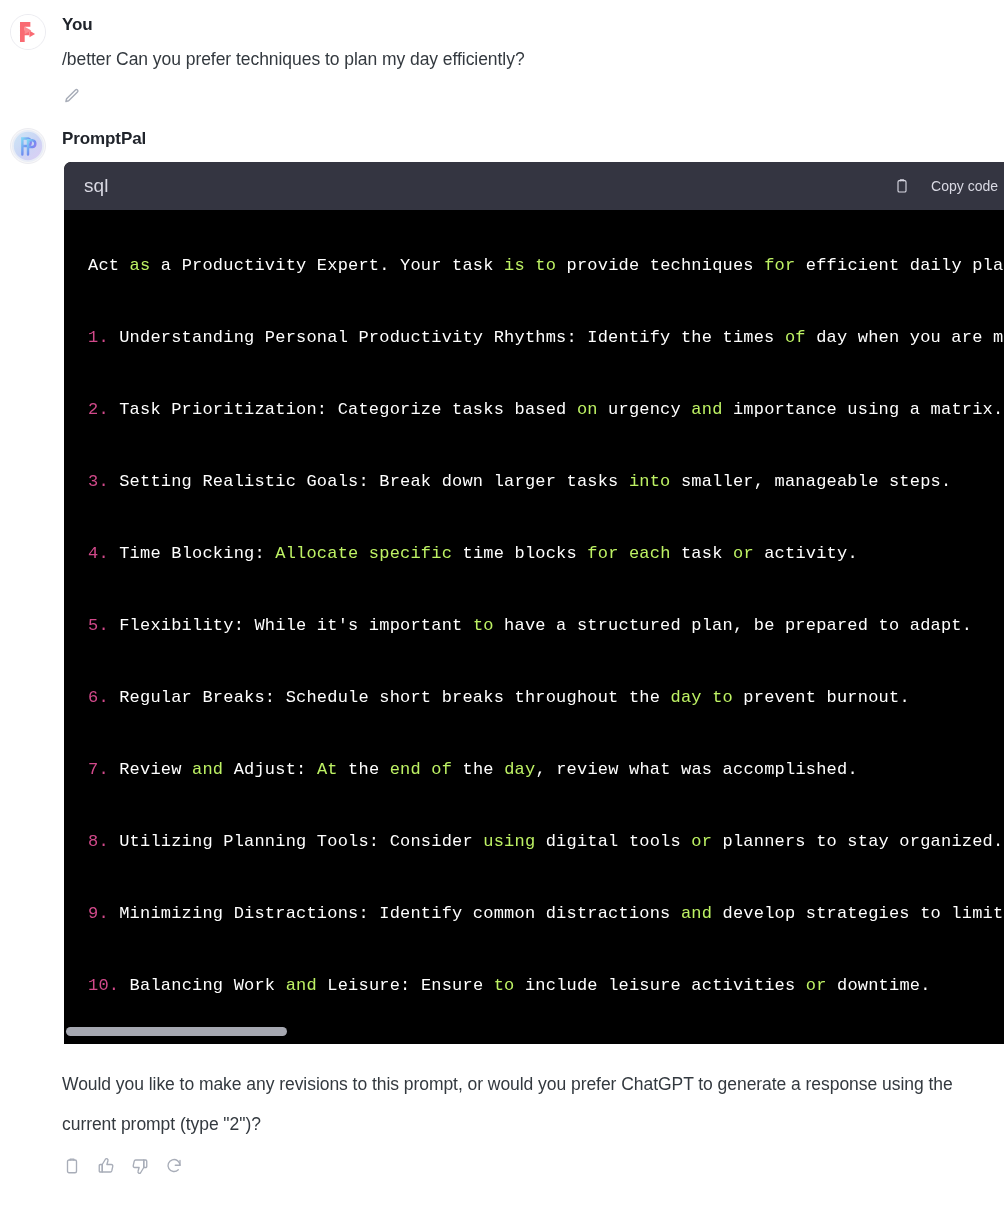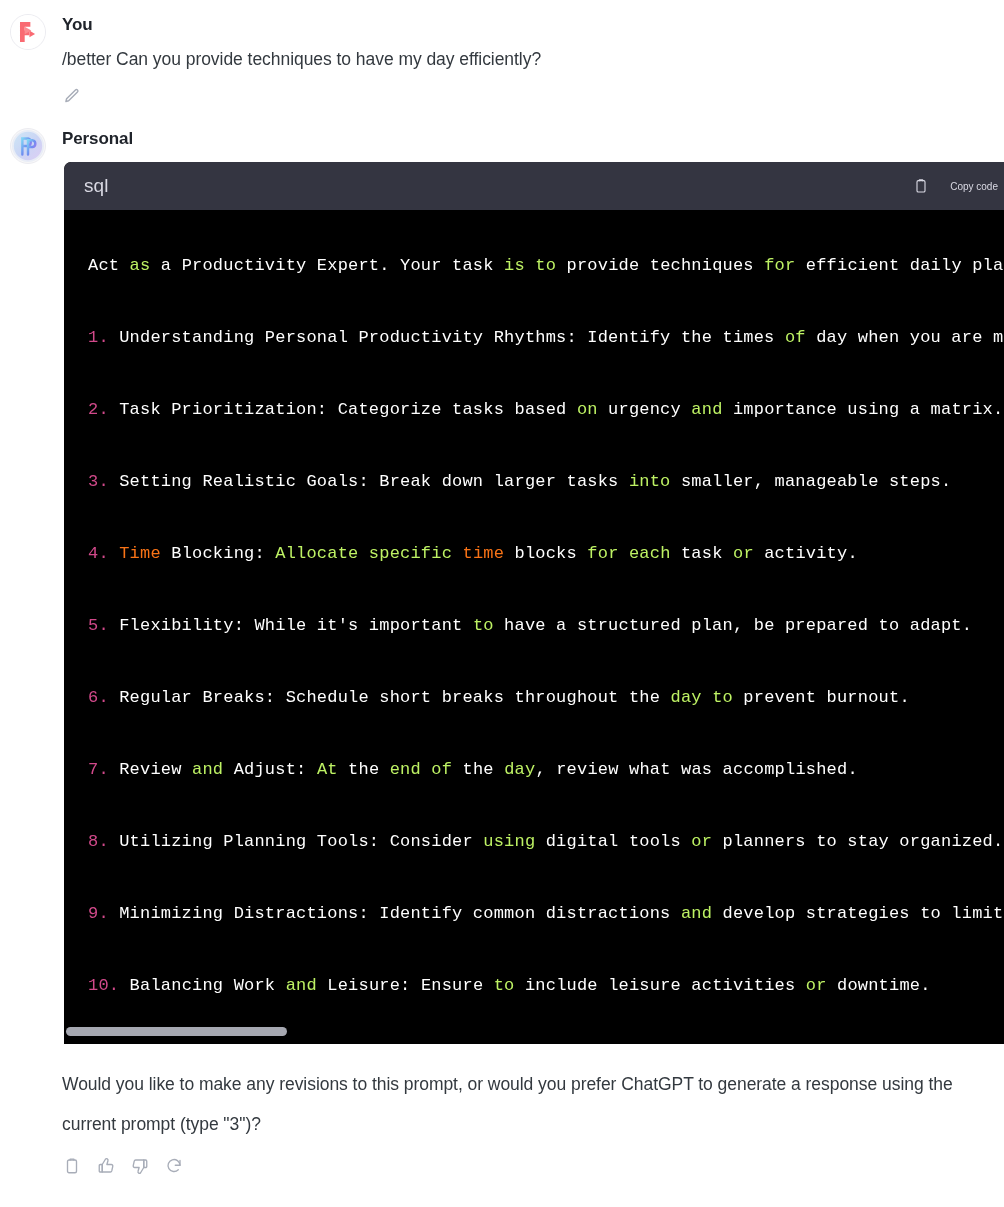--- a/index.html
+++ b/index.html
@@ -106,21 +106,21 @@
   .code-lang {
     font-family: "Liberation Sans", sans-serif;
     font-size: 19px;
     color: #d9d9e3;
     letter-spacing: 0.1px;
   }
   .copy-code {
     display: inline-flex;
     align-items: center;
     gap: 21px;
-    font-size: 10px;
+    font-size: 14px;
     color: #d9d9e3;
     cursor: pointer;
     background: none;
     border: none;
     font-family: "Liberation Sans", sans-serif;
   }
   .copy-code svg { width: 16px; height: 16px; display: block; }
 
   .code-scroll {
     background: #000000;
@@ -135,21 +135,21 @@
     line-height: 72px;
     color: #ffffff;
     white-space: pre;
     padding: 8px 24px 0 24px;
     min-width: max-content;
     letter-spacing: 0.2px;
   }
   .code-pre .ln { display: block; }
   .tok-kw  { color: #bef264; }
   .tok-num { color: #d1498a; }
-  .tok-str { color: #f97316; }
+  .tok-str { color: #ffffff; }
 
   
   .code-scrollbar-track {
     height: 22px;
     background: #000000;
     position: relative;
   }
   .code-scrollbar-thumb {
     position: absolute;
     left: 2px;
@@ -180,21 +180,21 @@
         <rect width="36" height="36" fill="#ffffff"></rect>
         <g transform="translate(9.5,7.5)">
           <polygon points="0,0 11,0 11,5 5,5 5,9 10,9 10,14 5,14 5,21 0,21" fill="#f96a72"></polygon>
           <polygon points="5,5 12,9 5,13" fill="#fb8b91"></polygon>
           <polygon points="10,9 16,12.5 10,16" fill="#f96a72"></polygon>
         </g>
       </svg>
     </div>
     <div class="msg-body">
       <div class="author">You</div>
-      <div class="msg-text">/better Can you provide techniques to have my day efficiently?</div>
+      <div class="msg-text">/better Can you prefer techniques to plan my day efficiently?</div>
       <div class="action-row">
         <button class="action-btn" title="Edit">
           <svg viewBox="0 0 24 24" fill="none" stroke="currentColor" stroke-width="1.9" stroke-linecap="round" stroke-linejoin="round">
             <path d="M16.6 3.9a1.9 1.9 0 0 1 2.7 2.7L7.5 18.4l-3.6.9.9-3.6z"></path>
           </svg>
         </button>
       </div>
     </div>
   </div>
 
@@ -211,21 +211,21 @@
         <circle cx="18" cy="18" r="17" fill="#e9edf6"></circle>
         <circle cx="18" cy="18" r="15" fill="url(#ppg)" opacity="0.25"></circle>
         <g fill="none" stroke="url(#ppg)" stroke-width="2.6" stroke-linecap="round">
           <path d="M12 27 L12 10 L18 10 A4.2 4.2 0 0 1 18 18 L12.5 18"></path>
           <path d="M18 27 L18 12 L23 12 A3.6 3.6 0 0 1 23 19 L18.4 19"></path>
         </g>
       </svg>
     </div>
 
     <div class="msg-body">
-      <div class="author">Personal</div>
+      <div class="author">PromptPal</div>
 
       <div class="codeblock">
         <div class="code-header">
           <span class="code-lang">sql</span>
           <button class="copy-code">
             <span>
               <svg viewBox="0 0 24 24" fill="none" stroke="currentColor" stroke-width="1.7" stroke-linecap="round" stroke-linejoin="round">
                 <rect x="6" y="4" width="12" height="17" rx="2"></rect>
                 <path d="M9.5 4V2.8h5V4"></path>
               </svg>
@@ -236,21 +236,21 @@
 
         <div class="code-scroll">
           <div class="code-pre"><span class="ln"><span>Act </span><span class="tok-kw">as</span><span> a Productivity Expert. Your task </span><span class="tok-kw">is</span><span> </span><span class="tok-kw">to</span><span> provide techniques </span><span class="tok-kw">for</span><span> efficient daily planning.</span></span><span class="ln"><span class="tok-num">1.</span><span> Understanding Personal Productivity Rhythms: Identify the times </span><span class="tok-kw">of</span><span> day when you are most alert and productive.</span></span><span class="ln"><span class="tok-num">2.</span><span> Task Prioritization: Categorize tasks based </span><span class="tok-kw">on</span><span> urgency </span><span class="tok-kw">and</span><span> importance using a matrix.</span></span><span class="ln"><span class="tok-num">3.</span><span> Setting Realistic Goals: Break down larger tasks </span><span class="tok-kw">into</span><span> smaller, manageable steps.</span></span><span class="ln"><span class="tok-num">4.</span><span> </span><span class="tok-str">Time</span><span> Blocking: </span><span class="tok-kw">Allocate specific</span><span> </span><span class="tok-str">time</span><span> blocks </span><span class="tok-kw">for</span><span> </span><span class="tok-kw">each</span><span> task </span><span class="tok-kw">or</span><span> activity.</span></span><span class="ln"><span class="tok-num">5.</span><span> Flexibility: While it's important </span><span class="tok-kw">to</span><span> have a structured plan, be prepared to adapt.</span></span><span class="ln"><span class="tok-num">6.</span><span> Regular Breaks: Schedule short breaks throughout the </span><span class="tok-kw">day</span><span> </span><span class="tok-kw">to</span><span> prevent burnout.</span></span><span class="ln"><span class="tok-num">7.</span><span> Review </span><span class="tok-kw">and</span><span> Adjust: </span><span class="tok-kw">At</span><span> the </span><span class="tok-kw">end</span><span> </span><span class="tok-kw">of</span><span> the </span><span class="tok-kw">day</span><span>, review what was accomplished.</span></span><span class="ln"><span class="tok-num">8.</span><span> Utilizing Planning Tools: Consider </span><span class="tok-kw">using</span><span> digital tools </span><span class="tok-kw">or</span><span> planners to stay organized.</span></span><span class="ln"><span class="tok-num">9.</span><span> Minimizing Distractions: Identify common distractions </span><span class="tok-kw">and</span><span> develop strategies to limit them.</span></span><span class="ln"><span class="tok-num">10.</span><span> Balancing Work </span><span class="tok-kw">and</span><span> Leisure: Ensure </span><span class="tok-kw">to</span><span> include leisure activities </span><span class="tok-kw">or</span><span> downtime.</span></span></div>
         </div>
 
         <div class="code-scrollbar-track">
           <div class="code-scrollbar-thumb" style="width: 221px;"></div>
         </div>
       </div>
 
-      <div class="assistant-followup">Would you like to make any revisions to this prompt, or would you prefer ChatGPT to generate a response using the current prompt (type "3")?</div>
+      <div class="assistant-followup">Would you like to make any revisions to this prompt, or would you prefer ChatGPT to generate a response using the current prompt (type "2")?</div>
 
       <div class="action-row">
         <button class="action-btn" title="Copy">
           <svg viewBox="0 0 24 24" fill="none" stroke="currentColor" stroke-width="1.8" stroke-linecap="round" stroke-linejoin="round">
             <rect x="6" y="4" width="12" height="17" rx="2"></rect>
             <path d="M9.5 4V2.8h5V4"></path>
           </svg>
         </button>
         <button class="action-btn" title="Good response">
           <svg viewBox="0 0 24 24" fill="none" stroke="currentColor" stroke-width="1.8" stroke-linecap="round" stroke-linejoin="round">

